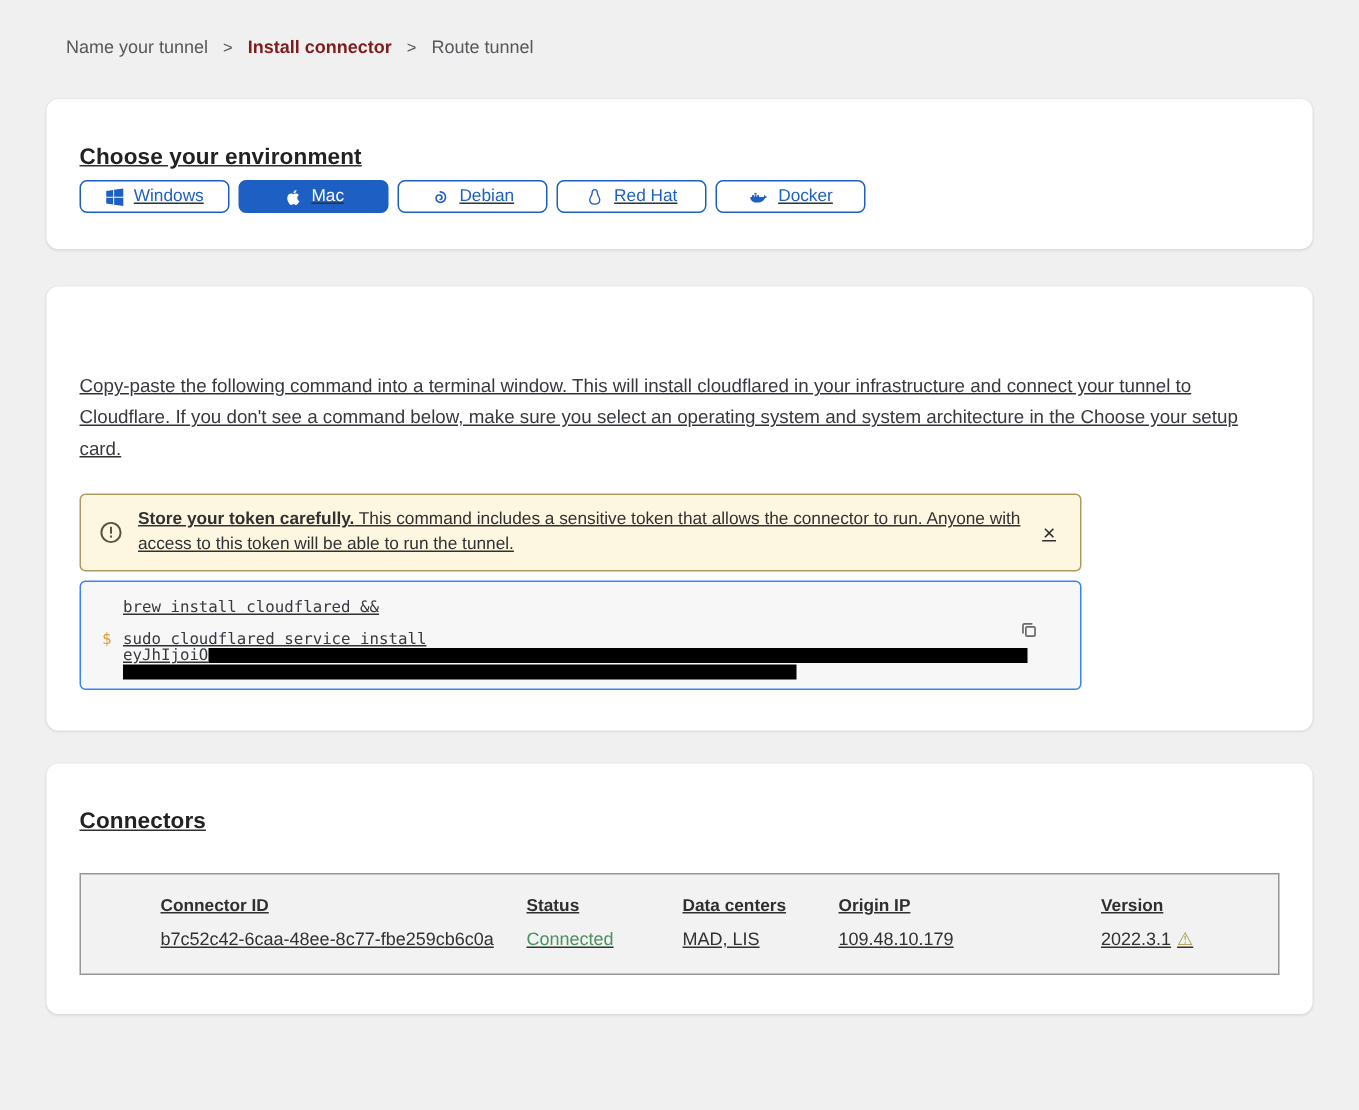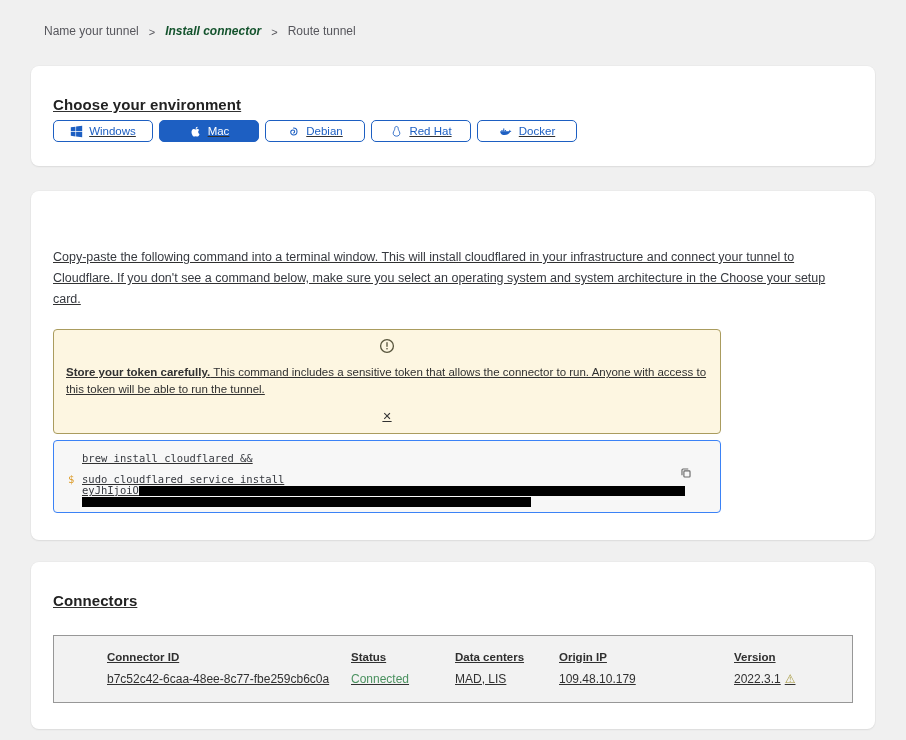--- a/index.html
+++ b/index.html
@@ -10,21 +10,21 @@
     color:#313131;
     overflow:hidden;
   }
   
   .breadcrumb {
     display:flex; align-items:flex-end; gap:10px;
     margin:24px 0 0 44px;
     font-size:12px; color:#56565c;
   }
   .breadcrumb .crumb { cursor:default; }
-  .breadcrumb .crumb.active { font-weight:bold; color:#14532d;font-style:italic; }
+  .breadcrumb .crumb.active { font-weight:bold; color:#7f1d1d; }
   .breadcrumb .sep { color:#56565c; font-size:11px; }
   
   .card {
     background:#ffffff;
     border-radius:8px;
     box-shadow:0 1px 2px rgba(0,0,0,0.07), 0 0 0 1px rgba(0,0,0,0.02);
     width:844px;
     margin:0 0 0 31px;
     padding:30px 22px 24px 22px;
     text-decoration:underline;
@@ -49,21 +49,20 @@
   .install-desc {
     margin-top:26px; font-size:12.5px; line-height:21px; color:#36393f;
     max-width:800px;
   }
   .token-banner {
     margin-top:19px;
     width:668px; min-height:50px;
     background:#fdf6e1; border:1px solid #aa9c5e; border-radius:4px;
     display:flex; align-items:center; gap:10px;
     padding:8px 12px 8px 12px;
-    flex-direction:column;
   }
   .token-banner .alert-ico { flex:0 0 auto; color:#57543c; display:flex; }
   .token-banner .msg { flex:1; font-size:11.5px; line-height:17px; color:#313131; }
   .token-banner .msg b { font-weight:bold; }
   .token-banner .close-x {
     flex:0 0 auto; background:none; border:none; font-size:11px; color:#333;
     cursor:pointer; padding:2px 4px; font-family:"Liberation Sans", sans-serif;
   }
   .code-block {
     position:relative;

